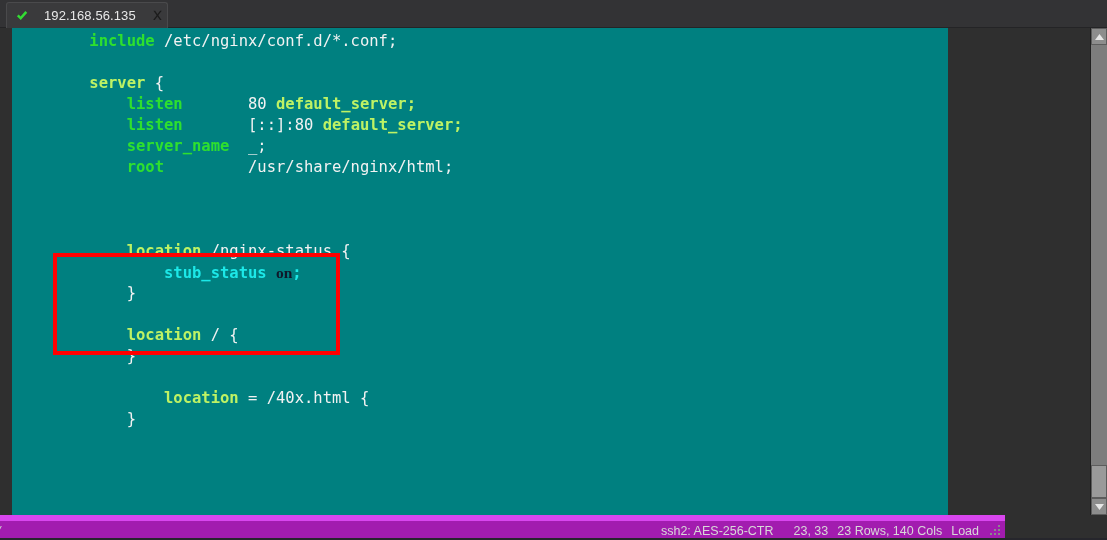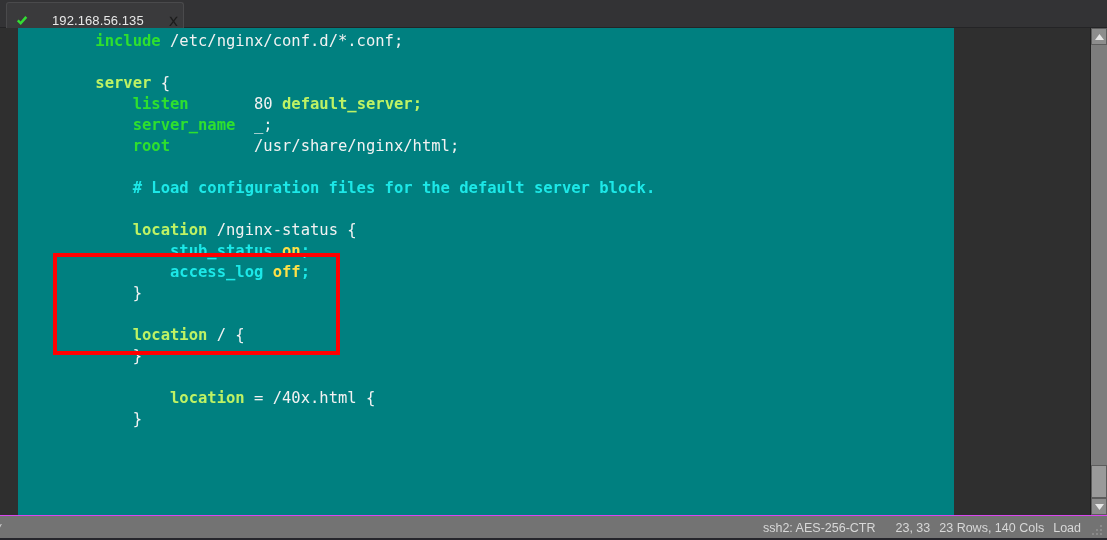--- a/index.html
+++ b/index.html
@@ -32,22 +32,22 @@
     position: absolute;
     left: 6px;
     top: 2px;
     height: 26px;
     padding: 0 3px 0 8px;
     background: #3a3a3c;
     border: 1px solid #4a4a4c;
     border-bottom: none;
     border-radius: 3px 3px 0 0;
     display: flex;
-    align-items: flex-end;
-    gap: 23px;
+    align-items: center;
+    gap: 15px;
     box-sizing: border-box;
   }
   .tab-check {
     width: 14px;
     height: 14px;
     display: block;
     flex: none;
   }
   .tab-label {
     color: #e8e8e8;
@@ -59,21 +59,21 @@
     width: 13px;
     height: 13px;
     display: block;
     flex: none;
     cursor: pointer;
   }
 
   
   .terminal {
     position: absolute;
-    left: 18px;
+    left: 12px;
     top: 28px;
     width: 936px;
     height: 487px;
     background: #008080;
     overflow: hidden;
     box-sizing: border-box;
   }
   .term-inner {
     padding: 3px 0 0 40px;
   }
@@ -84,21 +84,21 @@
     font-size: 15.5px;
     white-space: pre;
     color: #f2f2f2;
     letter-spacing: 0px;
   }
   .b { font-weight: bold; }
   .c-white   { color: #f2f2f2; }
   .c-green   { color: #2ee02e; }
   .c-yellow  { color: #bef264; }
   .c-cyan    { color: #1ce8e8; }
-  .c-magenta { color: #fde047; }
+  .c-magenta { color: #0f172a; font-family: Liberation Serif, serif; }
 
   
   .redbox {
     position: absolute;
     left: 53px;
     top: 253px;
     width: 287px;
     height: 102px;
     border: 4px solid #ff0000;
     box-sizing: border-box;
@@ -142,24 +142,24 @@
     border: 1px solid #5c5c5c;
     box-sizing: border-box;
     cursor: pointer;
   }
 
   
   .statusbar {
     position: absolute;
     left: 0;
     bottom: 0;
-    width: 1107px;
+    width: 1005px;
     height: 25px;
-    background: #737373;
-    border-top: 1px solid #d946ef;
+    background: #a21caf;
+    border-top: 6px solid #d946ef;
     box-sizing: border-box;
     display: flex;
     align-items: center;
     color: #d8d8d8;
     font-size: 12.5px;
   }
   .sb-left {
     position: absolute;
     left: -3px;
     color: #cfcfcf;
@@ -210,28 +210,28 @@
       </svg>
     </div>
   </div>
 
   <div class="terminal">
     <div class="term-inner" id="term-lines">
         <div class="line"><span class="c-white">    </span><span class="c-green b">include</span><span class="c-white"> /etc/nginx/conf.d/*.conf;</span></div>
         <div class="line"><span class="c-white"></span></div>
         <div class="line"><span class="c-white">    </span><span class="c-yellow b">server</span><span class="c-white"> {</span></div>
         <div class="line"><span class="c-white">        </span><span class="c-green b">listen</span><span class="c-white">       80 </span><span class="c-yellow b">default_server;</span></div>
+        <div class="line"><span class="c-white">        </span><span class="c-green b">listen</span><span class="c-white">       [::]:80 </span><span class="c-yellow b">default_server;</span></div>
         <div class="line"><span class="c-white">        </span><span class="c-green b">server_name</span><span class="c-white">  _;</span></div>
         <div class="line"><span class="c-white">        </span><span class="c-green b">root</span><span class="c-white">         /usr/share/nginx/html;</span></div>
         <div class="line"><span class="c-white"></span></div>
-        <div class="line"><span class="c-white">        </span><span class="c-cyan b"># Load configuration files for the default server block.</span></div>
+        <div class="line"><span class="c-white">        </span></div>
         <div class="line"><span class="c-white"></span></div>
         <div class="line"><span class="c-white">        </span><span class="c-yellow b">location</span><span class="c-white"> /nginx-status {</span></div>
         <div class="line"><span class="c-white">            </span><span class="c-cyan b">stub_status </span><span class="c-magenta b">on</span><span class="c-cyan b">;</span></div>
-        <div class="line"><span class="c-white">            </span><span class="c-cyan b">access_log </span><span class="c-magenta b">off</span><span class="c-cyan b">;</span></div>
         <div class="line"><span class="c-white">        }</span></div>
         <div class="line"><span class="c-white"></span></div>
         <div class="line"><span class="c-white">        </span><span class="c-yellow b">location</span><span class="c-white"> / {</span></div>
         <div class="line"><span class="c-white">        }</span></div>
         <div class="line"><span class="c-white"></span></div>
         <div class="line"><span class="c-white">            </span><span class="c-yellow b">location</span><span class="c-white"> = /40x.html {</span></div>
         <div class="line"><span class="c-white">        }</span></div>
       </div>
   </div>
 

